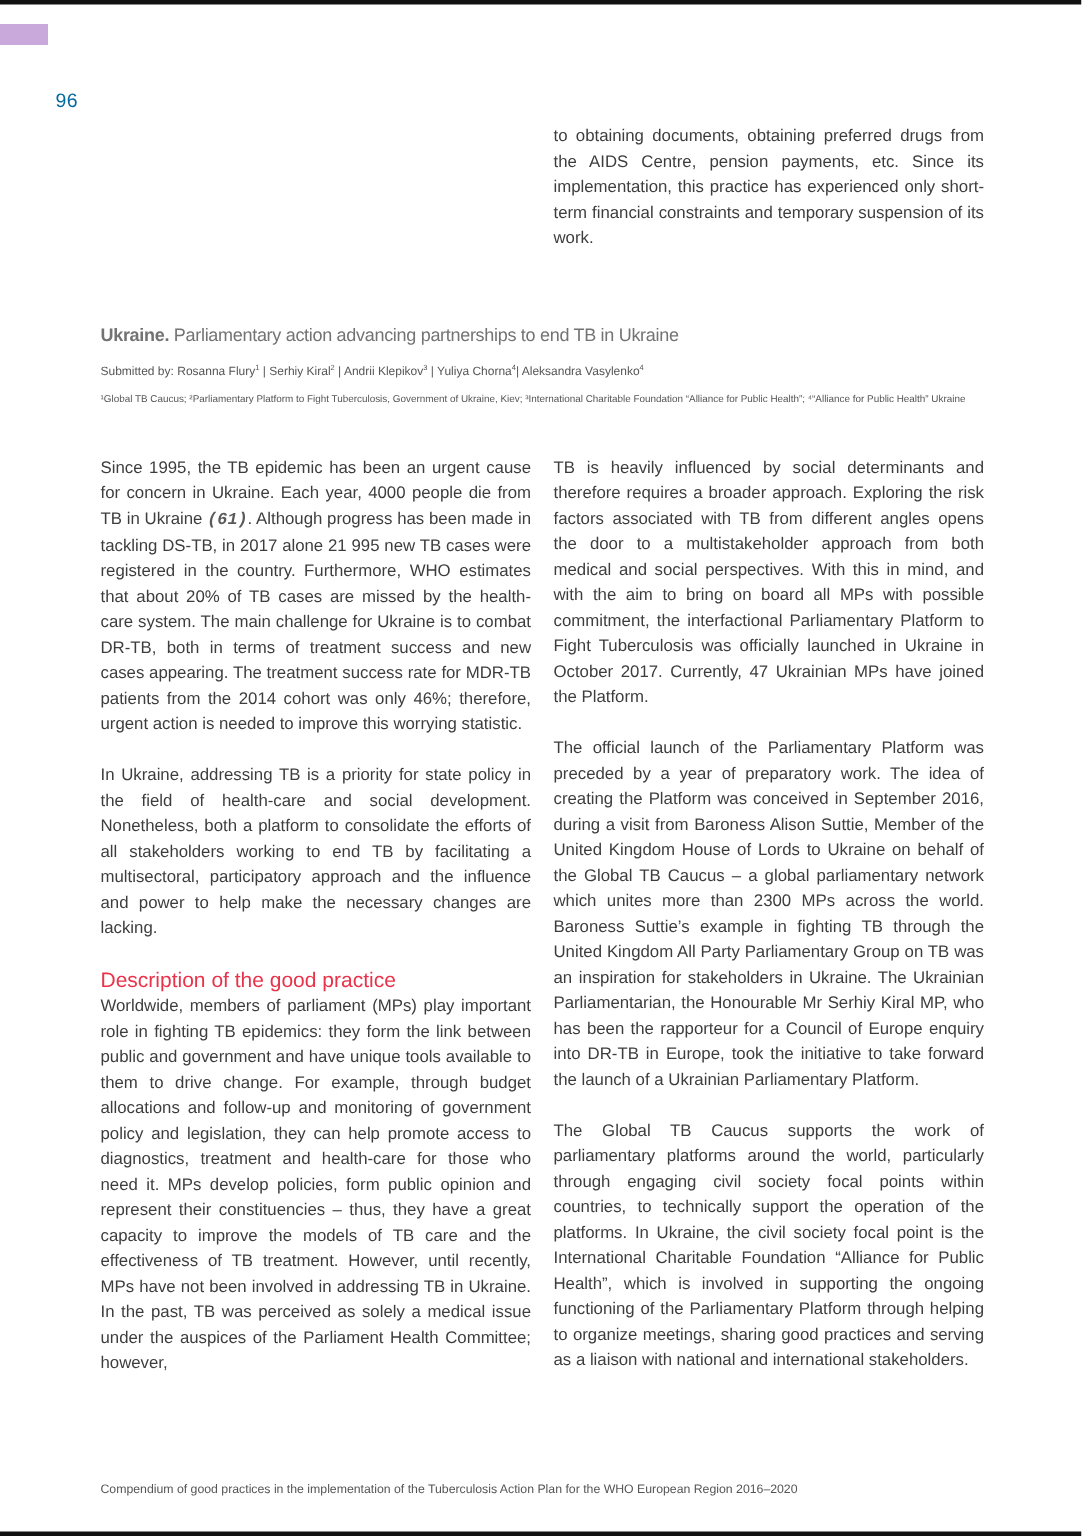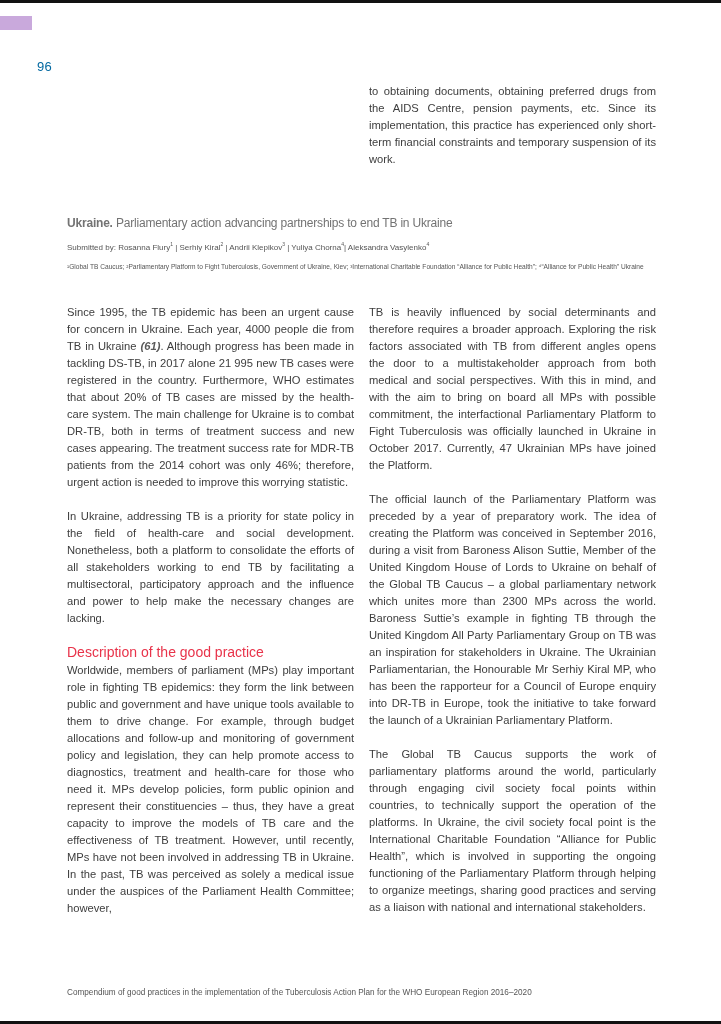--- a/index.html
+++ b/index.html
@@ -23,21 +23,21 @@
 
     .title-block { position: absolute; left: 67px; top: 212px; width: 600px; }
     .title { font-size: 12px; color: #737373; line-height: 22px; letter-spacing: -0.2px; white-space: nowrap; }
     .title .country { font-weight: bold; }
     .submitted { font-size: 8px; color: #555; margin-top: 8px; line-height: 11px; white-space: nowrap; }
     .affil { font-size: 6.6px; color: #555; margin-top: 8px; line-height: 11px; }
 
     .body-left { left: 67px; top: 304px; }
     .body-right { left: 369px; top: 304px; }
     .section-heading { font-size: 14px; color: #e8334a; line-height: 17px; margin: 0 0 1px 0; }
-    .ref { font-style: italic; font-weight: bold; color: #5a5a5a; }
+    .ref { font-style: italic; font-weight: bold; color: #5a5a5a; font-family: Liberation Mono, monospace; }
 
     .footer { position: absolute; left: 67px; top: 988px; font-size: 8.2px; color: #555; white-space: nowrap; }
     sup { font-size: 5px; vertical-align: super; line-height: 0; }
   </style>
 </head>
 <body>
 
 <div class="top-rule"></div>
 <div class="page-tab"></div>
 <div class="page-number">96</div>

